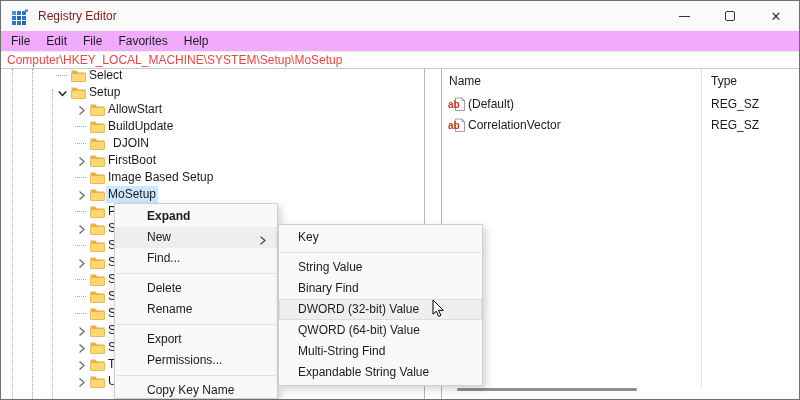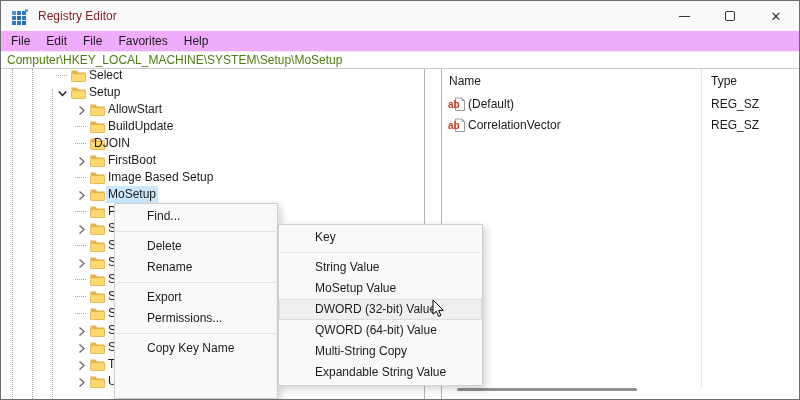--- a/index.html
+++ b/index.html
@@ -12,21 +12,21 @@
   .controls{position:absolute;right:0;top:0;height:30px;display:flex;}
   .ctl{width:46px;height:30px;border:0;background:transparent;display:flex;align-items:center;justify-content:center;color:#333;padding:0;}
   .min-glyph{display:block;width:11px;height:1px;background:#333;}
   .max-glyph{display:block;width:10px;height:10px;border:1px solid #333;border-radius:2px;}
   .close-glyph{font-size:13px;color:#333;line-height:1;}
   
   .menubar{position:absolute;left:0;top:30px;width:100%;height:21px;background:#f0abfc;border-bottom:1px solid #ececec;display:flex;align-items:center;padding-left:2px;}
   .menubar .mitem{padding:0 8px;font-size:12px;color:#1b1b1b;line-height:20px;}
   
   .addressbar{position:absolute;left:0;top:51px;width:100%;height:17px;background:#fff;border-bottom:1px solid #c9c9c9;display:flex;align-items:center;}
-  .addressbar span{margin-left:6px;font-size:12px;color:#4d7c0f;white-space:nowrap;}
+  .addressbar span{margin-left:6px;font-size:12px;color:#ef4444;white-space:nowrap;}
   
   .body{position:absolute;left:0;top:68px;width:100%;height:330px;background:#fff;}
   .leftpane{position:absolute;left:0;top:0;width:424px;height:330px;border-right:1px solid #b5b5b5;overflow:hidden;background:#fff;}
   .splitter{position:absolute;left:425px;top:0;width:15px;height:330px;background:#fff;}
   .rightpane{position:absolute;left:440px;top:0;width:359px;height:330px;border-left:1px solid #b5b5b5;background:#fff;overflow:hidden;}
   
   .guide{position:absolute;top:0;bottom:0;width:0;border-left:1px dotted #a3a3a3;}
   .tree-row{position:absolute;left:0;width:100%;height:17px;font-size:12px;line-height:17px;color:#1b1b1b;white-space:nowrap;}
   .tree-row .chev{position:absolute;top:3px;width:11px;height:11px;}
   .tree-row .conn{position:absolute;top:8px;width:11px;border-top:1px dotted #a3a3a3;}
@@ -42,21 +42,21 @@
   .vrow .vicon{position:absolute;left:6px;top:3px;width:17px;height:15px;}
   .vrow .vname{position:absolute;left:26px;top:0;}
   .vrow .vtype{position:absolute;left:269px;top:0;}
   .hscroll-thumb{position:absolute;left:15px;bottom:8px;width:180px;height:3px;background:#8f8f8f;border-radius:2px;}
   
   .menu{position:absolute;background:#f9f9f9;border:1px solid #cfcfcf;box-shadow:3px 3px 8px rgba(0,0,0,0.18);z-index:10;padding:2px 0;}
   .menu .item{position:relative;height:21px;line-height:21px;font-size:12px;color:#1b1b1b;white-space:nowrap;}
   .ctxmenu{left:113px;top:202px;width:164px;height:196px;}
   .ctxmenu .item{padding-left:32px;}
   .submenu{left:277px;top:223px;width:205px;z-index:11;}
-  .submenu .item{padding-left:36px;}
+  .submenu .item{padding-left:19px;}
   .menu .item.bold{font-weight:bold;}
   .menu .item.hover{background:#eeeeee;}
   .menu .item.hoverbox{background:#efefef;box-shadow:inset 0 0 0 1px #dddddd;}
   .menu .sep{height:1px;background:#e2e2e2;margin:4px 1px;}
   .menu .subarrow{position:absolute;right:9px;top:5px;width:11px;height:11px;}
   .cursor{position:absolute;left:431px;top:298px;z-index:20;}
 </style>
 </head>
 <body>
 
@@ -143,21 +143,21 @@
               <rect x="0.5" y="4.6" width="14" height="7.9" rx="0.8" fill="#ffd970" stroke="#d9a73f" stroke-width="0.6"></rect>
             </svg></span>
           <span class="lbl" style="left: 105px; text-align: right;">BuildUpdate</span>
         </div>
         <div class="tree-row" style="top: 66px;">
           <span class="conn" style="left: 74px;"></span>
           <span class="folder" style="left: 89px;"><svg width="15" height="13" viewBox="0 0 15 13">
               <path d="M0.5 1.5 h5 l1.6 2 h7.4 v9 h-14 z" fill="#e8b04c"></path>
               <rect x="0.5" y="4.6" width="14" height="7.9" rx="0.8" fill="#ffd970" stroke="#d9a73f" stroke-width="0.6"></rect>
             </svg></span>
-          <span class="lbl" style="left: 91px;">DJOIN</span>
+          <span class="lbl" style="left: 110px;">DJOIN</span>
         </div>
         <div class="tree-row" style="top: 83px;">
           <span class="chev" style="left: 75px;"><svg width="11" height="11" viewBox="0 0 11 11">
               <path d="M3.5 1.5 L8 5.5 L3.5 9.5" fill="none" stroke="#6b6b6b" stroke-width="1.3"></path>
             </svg></span>
           <span class="folder" style="left: 89px;"><svg width="15" height="13" viewBox="0 0 15 13">
               <path d="M0.5 1.5 h5 l1.6 2 h7.4 v9 h-14 z" fill="#e8b04c"></path>
               <rect x="0.5" y="4.6" width="14" height="7.9" rx="0.8" fill="#ffd970" stroke="#d9a73f" stroke-width="0.6"></rect>
             </svg></span>
           <span class="lbl" style="left: 105px;">FirstBoot</span>
@@ -306,38 +306,42 @@
               </svg></span>
             <span class="vname">CorrelationVector</span>
             <span class="vtype">REG_SZ</span>
           </div>
         </div>
       <div class="hscroll-thumb"></div>
     </div>
   </div>
 
   <div class="menu ctxmenu" id="ctxmenu">
+      <div class="item bold"><span>Expand</span></div>
+      <div class="item hover"><span>New</span><span class="subarrow"><svg width="11" height="11" viewBox="0 0 11 11">
+            <path d="M3.5 1.8 L8 5.5 L3.5 9.2" fill="none" stroke="#444" stroke-width="1.2"></path>
+          </svg></span></div>
       <div class="item"><span>Find...</span></div>
       <div class="sep"></div>
       <div class="item"><span>Delete</span></div>
       <div class="item"><span>Rename</span></div>
       <div class="sep"></div>
       <div class="item"><span>Export</span></div>
       <div class="item"><span>Permissions...</span></div>
       <div class="sep"></div>
       <div class="item"><span>Copy Key Name</span></div>
     </div>
   <div class="menu submenu" id="submenu">
       <div class="item"><span>Key</span></div>
       <div class="sep"></div>
       <div class="item"><span>String Value</span></div>
-      <div class="item"><span>MoSetup Value</span></div>
+      <div class="item"><span>Binary Find</span></div>
       <div class="item hoverbox"><span>DWORD (32-bit) Value</span></div>
       <div class="item"><span>QWORD (64-bit) Value</span></div>
-      <div class="item"><span>Multi-String Copy</span></div>
+      <div class="item"><span>Multi-String Find</span></div>
       <div class="item"><span>Expandable String Value</span></div>
     </div>
 
   <span class="cursor">
     <svg width="13" height="19" viewBox="0 0 13 19">
       <path d="M1,1 L1,15.2 L4.4,12.2 L6.6,17.4 L8.9,16.4 L6.6,11.4 L11.3,11.3 Z" fill="#ffffff" stroke="#000000" stroke-width="1"></path>
     </svg>
   </span>
 
 </div>

